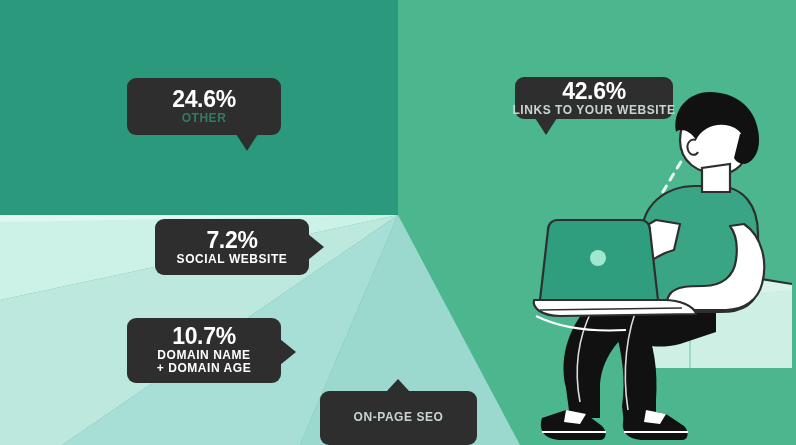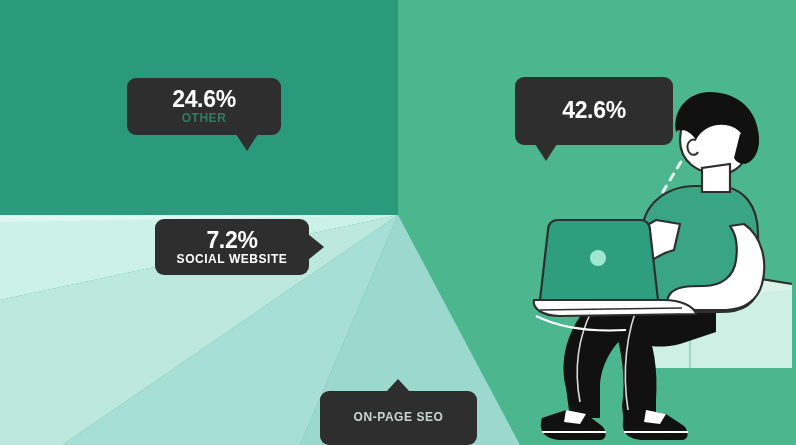--- a/index.html
+++ b/index.html
@@ -180,30 +180,37 @@
       <path d="M6 228 C 30 240, 60 244, 96 242" stroke="#ffffff" stroke-width="2" fill="none"></path>
     </g>
   </svg>
 
   <div class="callout" id="co-other" style="left:127px; top:78px; width:154px; height:57px;">
     <span class="pct">24.6%</span>
     <span class="lbl" style="color:#2E7D63;">OTHER</span>
     <span class="tail tail-down" style="left:109px;"></span>
   </div>
 
-  <div class="callout" id="co-links" style="left:515px; top:77px; width:158px; height:68px;">
+  <div class="callout" id="co-links" style="left:515px; top:77px; width:158px; height:42px;">
     <span class="pct">42.6%</span>
+    <span class="lbl" style="color:#C9D6CF;">LINKS TO YOUR WEBSITE</span>
     <span class="tail tail-down" style="left:20px;"></span>
   </div>
 
   <div class="callout" id="co-social" style="left:127px; top:219px; width:154px; height:56px;margin-left:28px;">
     <span class="pct">7.2%</span>
     <span class="lbl" style="color:#FFFFFF;">SOCIAL WEBSITE</span>
     <span class="tail tail-right" style="top:15px;"></span>
   </div>
 
+  <div class="callout" id="co-domain" style="left:127px; top:318px; width:154px; height:65px; padding-top:5px;">
+    <span class="pct">10.7%</span>
+    <span class="lbl" style="color:#FFFFFF;">DOMAIN NAME</span>
+    <span class="lbl" style="color:#FFFFFF;">+ DOMAIN AGE</span>
+    <span class="tail tail-right" style="top:21px;"></span>
+  </div>
 
   <div class="callout" id="co-onpage" style="left:320px; top:391px; width:157px; height:54px;">
     <span class="lbl" style="color:#C9D6CF;text-align:center;">ON-PAGE SEO</span>
     <span class="tail tail-up" style="left:66px;"></span>
   </div>
 
 </div>
 
 </body></html>

